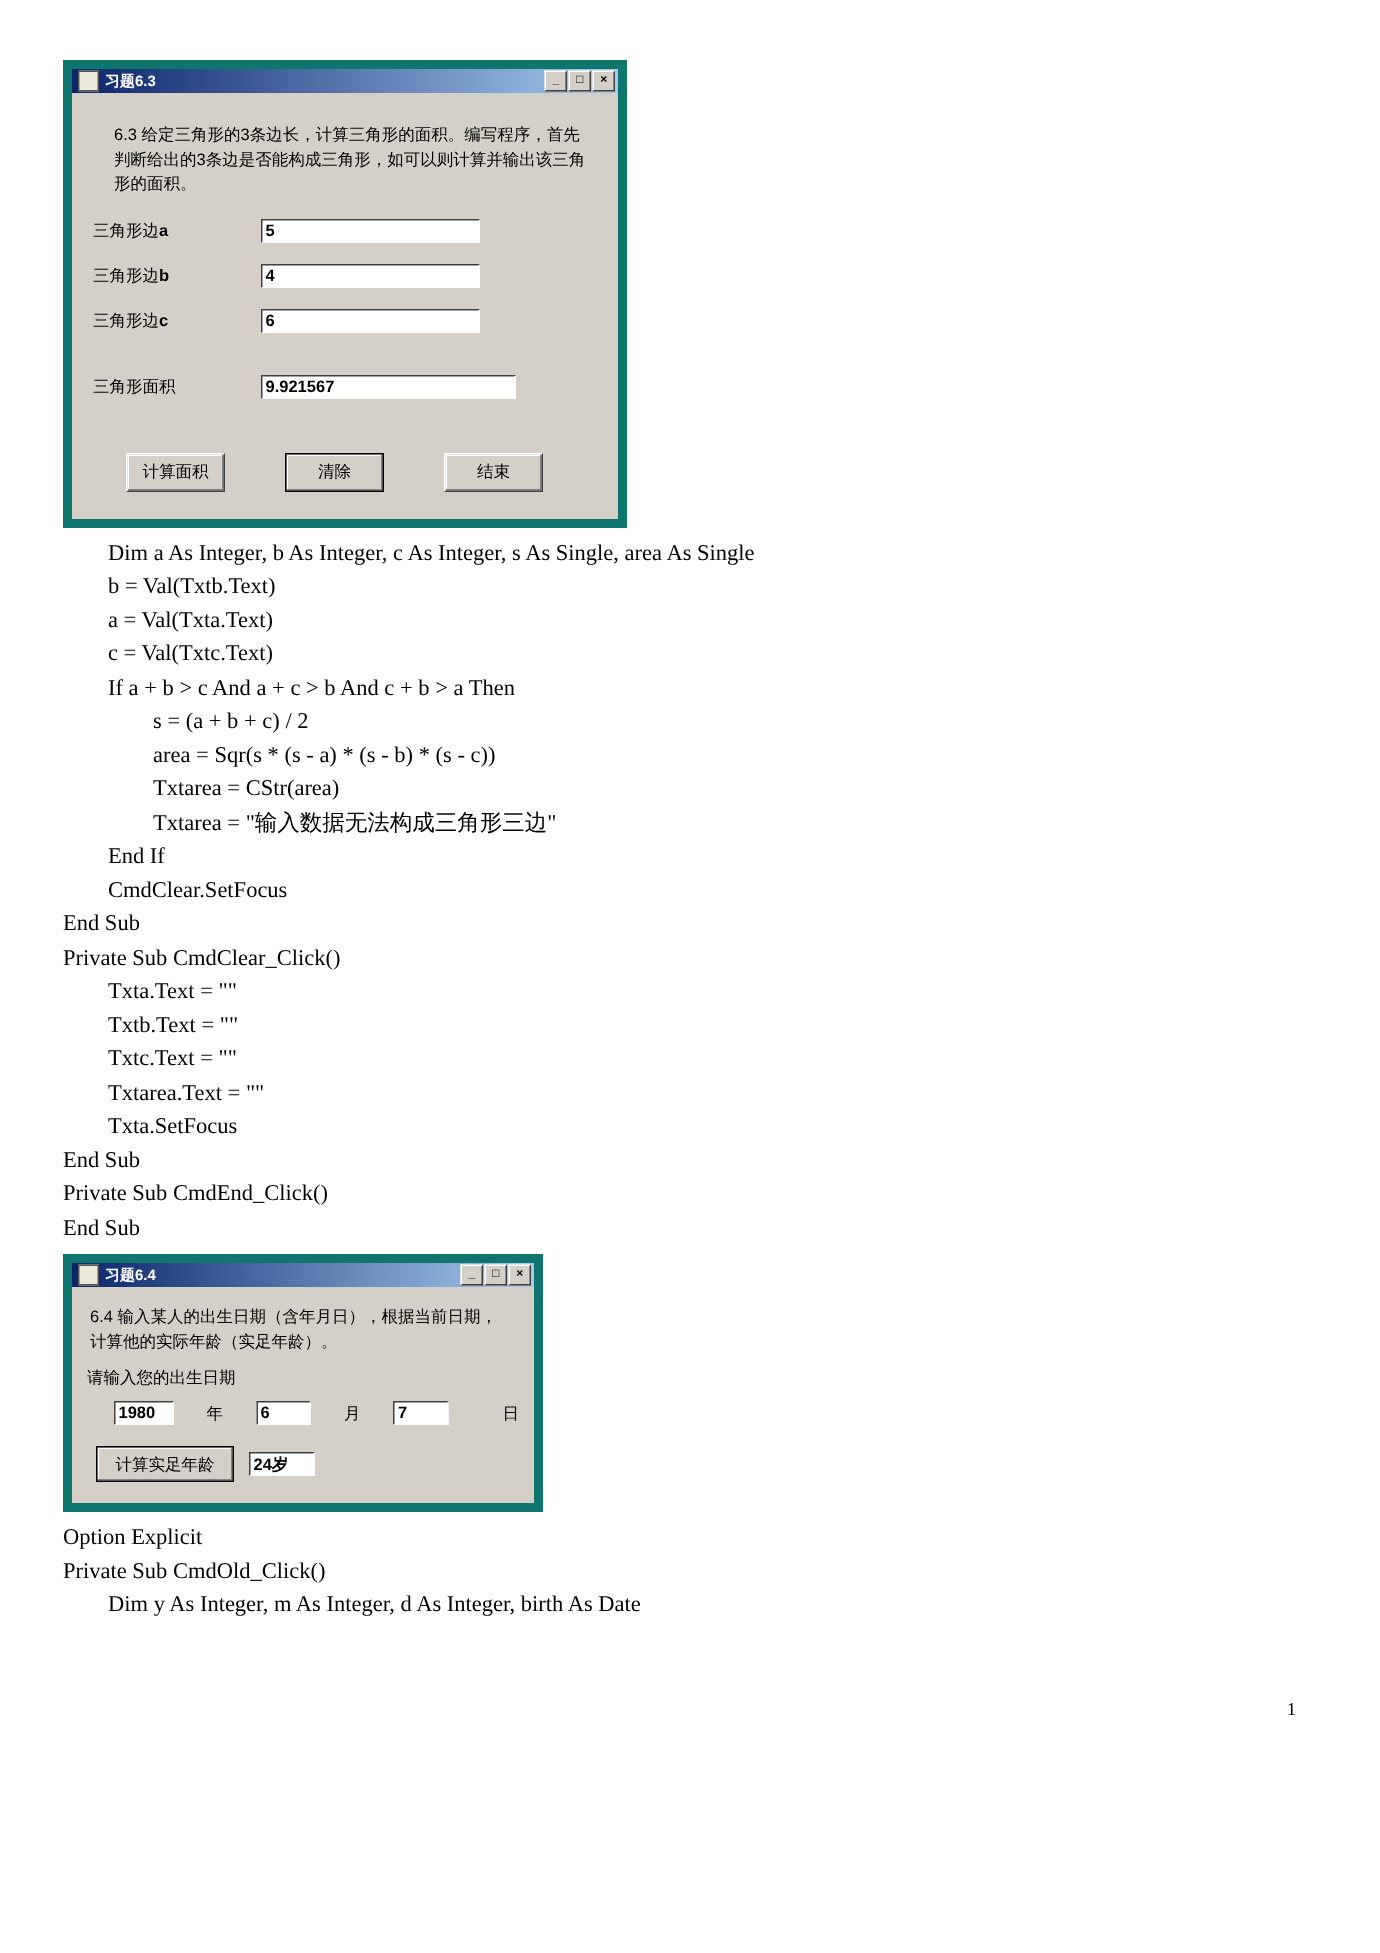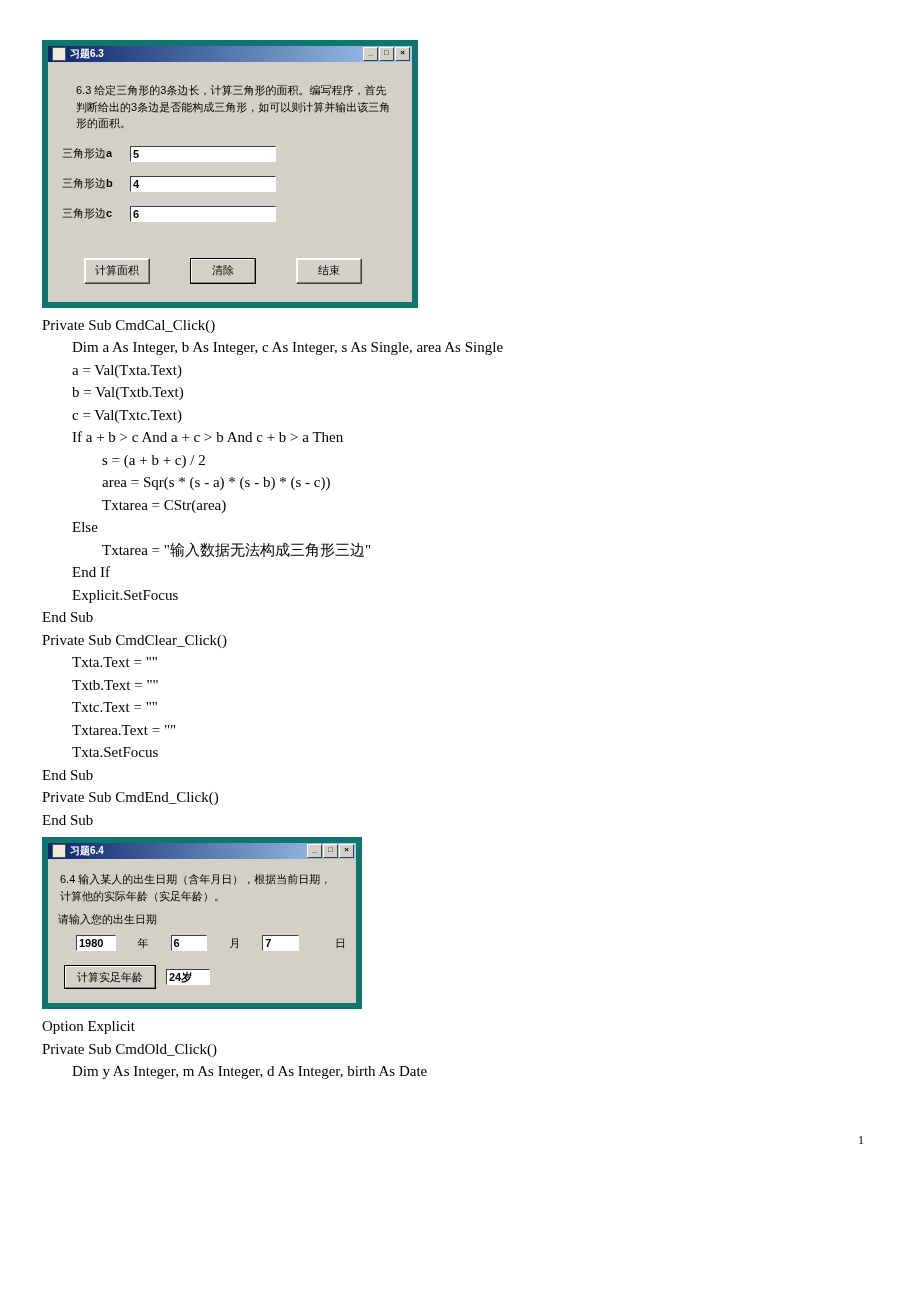--- a/index.html
+++ b/index.html
@@ -62,21 +62,21 @@
     color: #000;
   }
   .client {
     padding: 10px 14px 14px 14px;
     font-family: "SimSun", "MS Sans Serif", sans-serif;
     font-size: 11px;
     color: #000;
   }
   .desc { margin: 10px 6px 10px 14px; line-height: 1.5; }
   .desc b { font-weight: normal; }
-  .row { display: flex; align-items: center; margin-top: 14px; }
+  .row { display: flex; align-items: center; margin-top: 14px; gap: 44px; }
   .lbl { width: 68px; }
   .txt {
     height: 16px;
     background: #fff;
     border-top: 1px solid #404040;
     border-left: 1px solid #404040;
     border-right: 1px solid #fff;
     border-bottom: 1px solid #fff;
     padding: 1px 2px;
     font-weight: bold;
@@ -138,42 +138,44 @@
       <span class="txt" style="width:146px">5</span>
     </div>
     <div class="row">
       <span class="lbl"><span>三角形边</span><b>b</b></span>
       <span class="txt" style="width:146px">4</span>
     </div>
     <div class="row">
       <span class="lbl"><span>三角形边</span><b>c</b></span>
       <span class="txt" style="width:146px">6</span>
     </div>
+    <div class="row" style="margin-top:28px;">
+      <span class="lbl">三角形面积</span>
+      <span class="txt" style="width:170px">9.921567</span>
+    </div>
     <div class="btnrow">
       <span class="btn">计算面积</span>
       <span class="btn focused">清除</span>
       <span class="btn">结束</span>
     </div>
   </div>
 </div>
 
 <div class="code">
-  <div>Private Sub CmdCal_Click()</div>
   <div class="ind1">    Dim a As Integer, b As Integer, c As Integer, s As Single, area As Single</div>
+  <div class="ind1">    b = Val(Txtb.Text)</div>
   <div class="ind1">    a = Val(Txta.Text)</div>
-  <div class="ind1">    b = Val(Txtb.Text)</div>
   <div class="ind1">    c = Val(Txtc.Text)</div>
   <div class="ind1">    If a + b &gt; c And a + c &gt; b And c + b &gt; a Then</div>
   <div class="ind2">        s = (a + b + c) / 2</div>
   <div class="ind2">        area = Sqr(s * (s - a) * (s - b) * (s - c))</div>
   <div class="ind2">        Txtarea = CStr(area)</div>
-  <div class="ind1">    Else</div>
   <div class="ind2">        Txtarea = "输入数据无法构成三角形三边"</div>
   <div class="ind1">    End If</div>
-  <div class="ind1">    Explicit.SetFocus</div>
+  <div class="ind1">    CmdClear.SetFocus</div>
   <div>End Sub</div>
   <div>Private Sub CmdClear_Click()</div>
   <div class="ind1">    Txta.Text = ""</div>
   <div class="ind1">    Txtb.Text = ""</div>
   <div class="ind1">    Txtc.Text = ""</div>
   <div class="ind1">    Txtarea.Text = ""</div>
   <div class="ind1">    Txta.SetFocus</div>
   <div>End Sub</div>
   <div>Private Sub CmdEnd_Click()</div>
   <div>End Sub</div>

